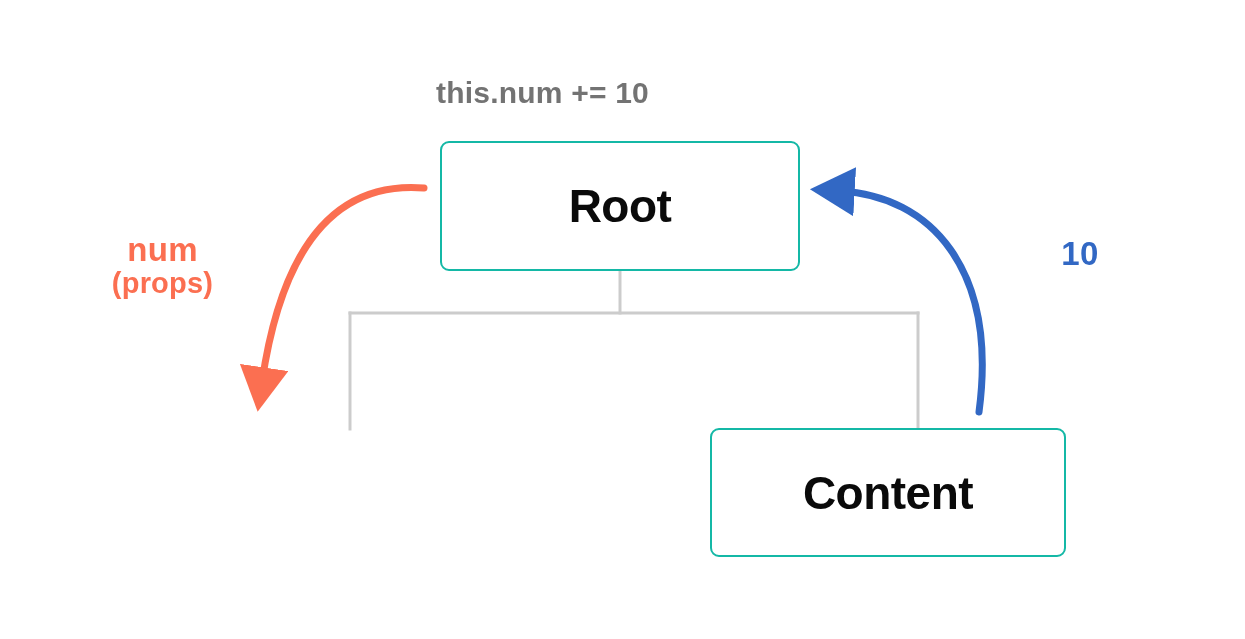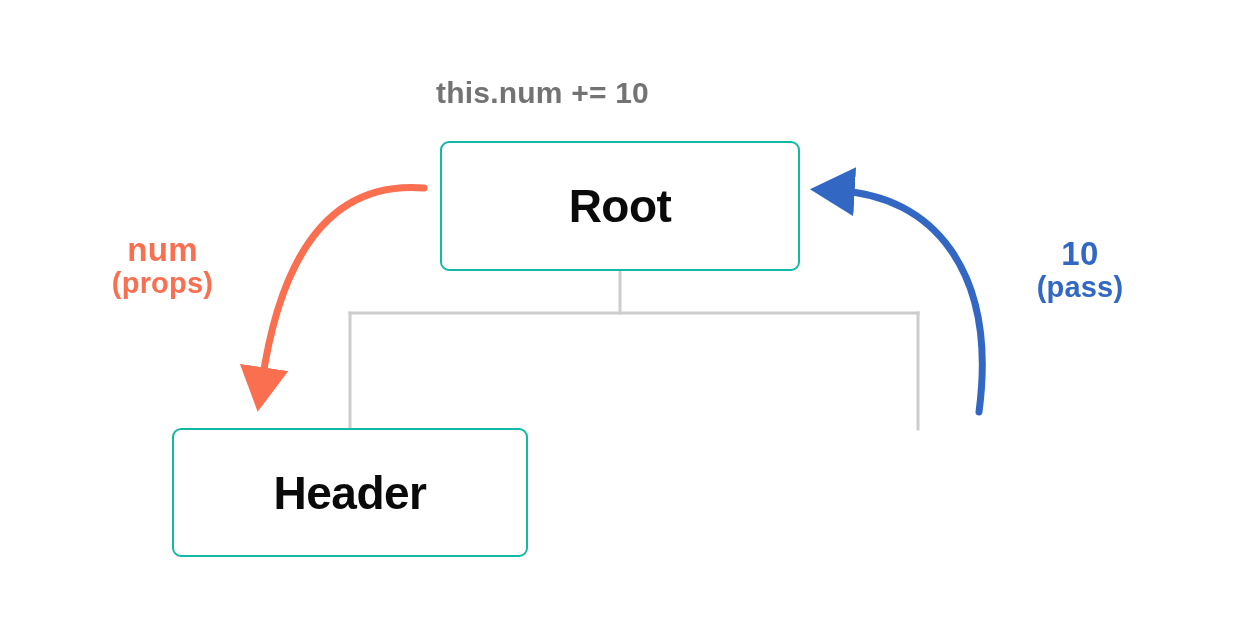--- a/index.html
+++ b/index.html
@@ -131,28 +131,27 @@
 
     <path d="M 979 412 C 998 268 930 196 840 191" fill="none" stroke="#3268c4" stroke-width="7" stroke-linecap="round" marker-end="url(#arrow-blue)"></path>
   </svg>
 
   <div id="expr-title">this.num += 10</div>
 
   <div id="node-root" class="node-box">
     <span class="node-label">Root</span>
   </div>
 
-  <div id="node-header" class="node-box">
-    <span class="node-label">Header</span>
+
+  <div id="node-content" class="node-box">
+    <span class="node-label">Content</span>
   </div>
-
 
   <div id="label-props" class="side-label">
     <span class="val">num</span>
     <span class="kind">(props)</span>
   </div>
 
   <div id="label-pass" class="side-label">
     <span class="val">10</span>
-    <span class="kind">(pass)</span>
   </div>
 
 </div>
 
 </body></html>

